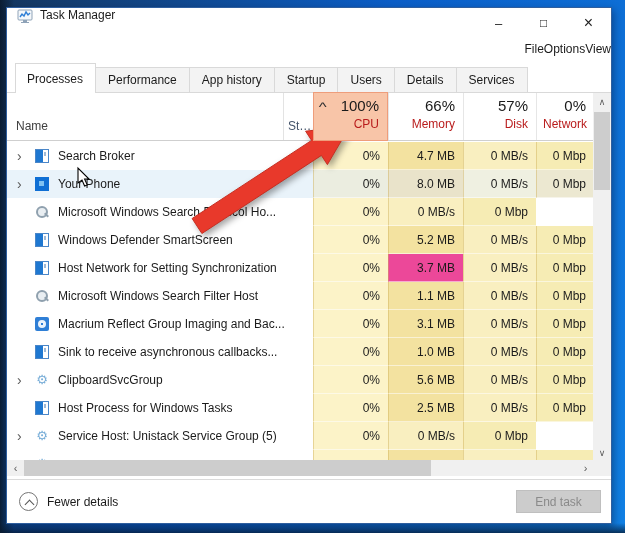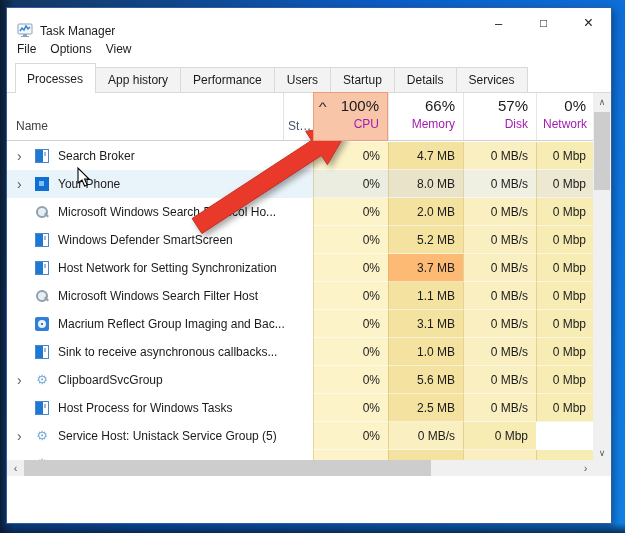--- a/index.html
+++ b/index.html
@@ -16,48 +16,48 @@
       linear-gradient(0deg, rgba(6,22,44,.75) 0px, rgba(6,22,44,0) 10px),
       linear-gradient(115deg, #16375f 0%, #0b5ec8 45%, #1180e4 100%);
   }
   
   .window {
     position:absolute; left:6px; top:7px; width:606px; height:517px;
     background:#fff; border:1px solid #2e5e9e;
     box-shadow:2px 3px 8px rgba(0,0,20,.35);
   }
   
-  .titlebar { position:absolute; left:0; top:0; right:0; height:30px; display:flex; align-items:flex-end; background:#fff; }
+  .titlebar { position:absolute; left:0; top:0; right:0; height:30px; display:flex; align-items:flex-start; background:#fff; }
   .app-icon { margin-left:10px; width:16px; height:16px; flex:0 0 16px; }
   .title-text { margin-left:7px; font-size:12px; color:#1b1b1b; }
   .caption-buttons { margin-left:auto; display:flex; height:30px; }
   .caption-btn { width:45px; height:30px; display:flex; align-items:center; justify-content:center; font-size:13px; color:#222; }
   .caption-btn.max { font-size:12px; }
   .caption-btn.close { font-size:16px; }
   
-  .menubar { position:absolute; left:0; top:30px; right:0; height:22px; display:flex; align-items:center; padding-left:10px; gap:14px; background:#fff; }
+  .menubar { position:absolute; left:0; top:30px; right:0; height:22px; display:flex; align-items:center; padding-left:22px; background:#fff;justify-content:flex-end; }
   .menu-item { color:#1b1b1b; }
   
   .tabbar { position:absolute; left:0; top:52px; right:0; height:33px; background:#fff; }
   .tabbar::after { content:""; position:absolute; left:0; right:0; bottom:0; height:1px; background:#d9d9d9; }
   .tabs { position:absolute; left:8px; bottom:0; display:flex; align-items:flex-end; }
   .tab { height:26px; padding:0 12px; display:flex; align-items:center; background:#f3f3f3; border:1px solid #d9d9d9; border-left:none; color:#1b1b1b; }
   .tab:first-child { border-left:1px solid #d9d9d9;padding-left:11px; }
   .tab.active { height:30px; background:#fff; border:1px solid #d9d9d9; border-bottom:none; position:relative; z-index:3; }
   
   .table { position:absolute; left:0; top:85px; right:0; bottom:45px; background:#fff; }
   .grid-row { display:grid; grid-template-columns:276px 30px 75px 75px 73px 58px; }
   
   .thead { position:absolute; left:0; top:0; width:587px; height:48px; border-bottom:1px solid #cfcfcf; }
   .th { position:relative; }
   .th-name { display:flex; align-items:flex-end; padding:0 0 7px 9px; color:#404040; }
   .th-status { display:flex; align-items:flex-end; padding:0 0 7px 4px; color:#44546a; border-left:1px solid #e3e3e3; }
   .th-val { display:flex; flex-direction:column; justify-content:flex-start; padding:4px 8px 0 6px; text-align:right; border-left:1px solid #e6e6e6; }
   .th-val .usage-line { display:flex; justify-content:flex-end; align-items:baseline; font-size:15px; color:#1a1a1a; }
-  .th-val .col-label { margin-top:3px; font-size:12px; color:#a21caf; }
+  .th-val .col-label { margin-top:3px; font-size:12px; color:#b91c1c; }
   .th-cpu { background:#f8c5a8; border:1px solid #ee9d7b; margin:-1px 0 -1px 0; z-index:2; }
   .th-cpu .usage-line { justify-content:space-between; }
   .sort-caret { font-size:12px; color:#333; transform:scaleX(1.4); }
   
   .tbody { position:absolute; left:0; top:49px; width:587px; height:319px; overflow:hidden; }
   .tm-row { height:28px; }
   .name-cell { grid-column:1 / span 2; display:flex; align-items:center; padding-left:10px; overflow:hidden; white-space:nowrap; background:#fff; }
   .tm-row.selected .name-cell { background:#e9f3fa; }
   .chevron { width:18px; flex:0 0 18px; color:#5a5a5a; font-size:14px; line-height:1; }
   .no-chevron { width:18px; flex:0 0 18px; }
@@ -119,24 +119,24 @@
 
     <div class="menubar" id="menubar">
         <span class="menu-item">File</span>
         <span class="menu-item">Options</span>
         <span class="menu-item">View</span>
       </div>
 
     <div class="tabbar">
       <div class="tabs" id="tabs">
           <div class="tab active">Processes</div>
+          <div class="tab">Performance</div>
           <div class="tab">App history</div>
-          <div class="tab">Performance</div>
+          <div class="tab">Startup</div>
           <div class="tab">Users</div>
-          <div class="tab">Startup</div>
           <div class="tab">Details</div>
           <div class="tab">Services</div>
         </div>
     </div>
 
     <div class="table">
       <div class="thead grid-row">
         <div class="th th-name">
           <span>Name</span>
         </div>
@@ -193,21 +193,20 @@
             <div class="heat-cell" style="background: rgb(239, 240, 225);">0 MB/s</div>
             <div class="heat-cell" style="background: rgb(236, 232, 209);">0 Mbp</div>
           </div>
           <div class="tm-row grid-row">
             <div class="name-cell">
               <span class="no-chevron"></span>
               <span class="proc-icon icon-search-icon"></span>
               <span class="proc-name">Microsoft Windows Search Protocol Ho...</span>
             </div>
             <div class="heat-cell" style="background: rgb(252, 243, 200);">0%</div>
-            <div class="heat-cell" style="background: rgb(243, 226, 160);">2.0 MB</div>
             <div class="heat-cell" style="background: rgb(249, 239, 192);">0 MB/s</div>
             <div class="heat-cell" style="background: rgb(246, 236, 180);">0 Mbp</div>
           </div>
           <div class="tm-row grid-row">
             <div class="name-cell">
               <span class="no-chevron"></span>
               <span class="proc-icon icon-app-window-icon"></span>
               <span class="proc-name">Windows Defender SmartScreen</span>
             </div>
             <div class="heat-cell" style="background: rgb(252, 243, 200);">0%</div>
@@ -215,21 +214,21 @@
             <div class="heat-cell" style="background: rgb(249, 239, 192);">0 MB/s</div>
             <div class="heat-cell" style="background: rgb(246, 236, 180);">0 Mbp</div>
           </div>
           <div class="tm-row grid-row">
             <div class="name-cell">
               <span class="no-chevron"></span>
               <span class="proc-icon icon-app-window-icon"></span>
               <span class="proc-name">Host Network for Setting Synchronization</span>
             </div>
             <div class="heat-cell" style="background: rgb(252, 243, 200);">0%</div>
-            <div class="heat-cell" style="background: #fdba74;">3.7 MB</div>
+            <div class="heat-cell" style="background: #ec4899;">3.7 MB</div>
             <div class="heat-cell" style="background: rgb(249, 239, 192);">0 MB/s</div>
             <div class="heat-cell" style="background: rgb(246, 236, 180);">0 Mbp</div>
           </div>
           <div class="tm-row grid-row">
             <div class="name-cell">
               <span class="no-chevron"></span>
               <span class="proc-icon icon-search-icon"></span>
               <span class="proc-name">Microsoft Windows Search Filter Host</span>
             </div>
             <div class="heat-cell" style="background: rgb(252, 243, 200);">0%</div>
@@ -310,20 +309,27 @@
         <div class="sb-btn sb-down">∨</div>
       </div>
       <div class="hscroll">
         <div class="sb-btn">‹</div>
         <div class="sb-thumb"></div>
         <div class="sb-btn sb-right">›</div>
       </div>
       <div class="sb-corner"></div>
     </div>
 
+    <div class="footer">
+      <div class="details-toggle">
+        <span class="toggle-circle"></span>
+        <span>Fewer details</span>
+      </div>
+      <div class="endtask-btn">End task</div>
+    </div>
   </div>
 
   <svg class="overlay-svg" viewBox="0 0 625 533">
     <polygon class="red-arrow" points="350,126 327.4,164.6 321.4,155.4 201.9,233.5 192.1,218.5 311.6,140.4 305.6,131.2" fill="#e8392b" stroke="#c52f22" stroke-width="1"></polygon>
     <g transform="translate(78,168)">
       <path d="M0,0 L0,15 L4,12 L6.6,18 L9.2,16.9 L6.6,11 L11,11 Z" fill="#fff" stroke="#000" stroke-width="1.1"></path>
     </g>
   </svg>
 </div>
 

